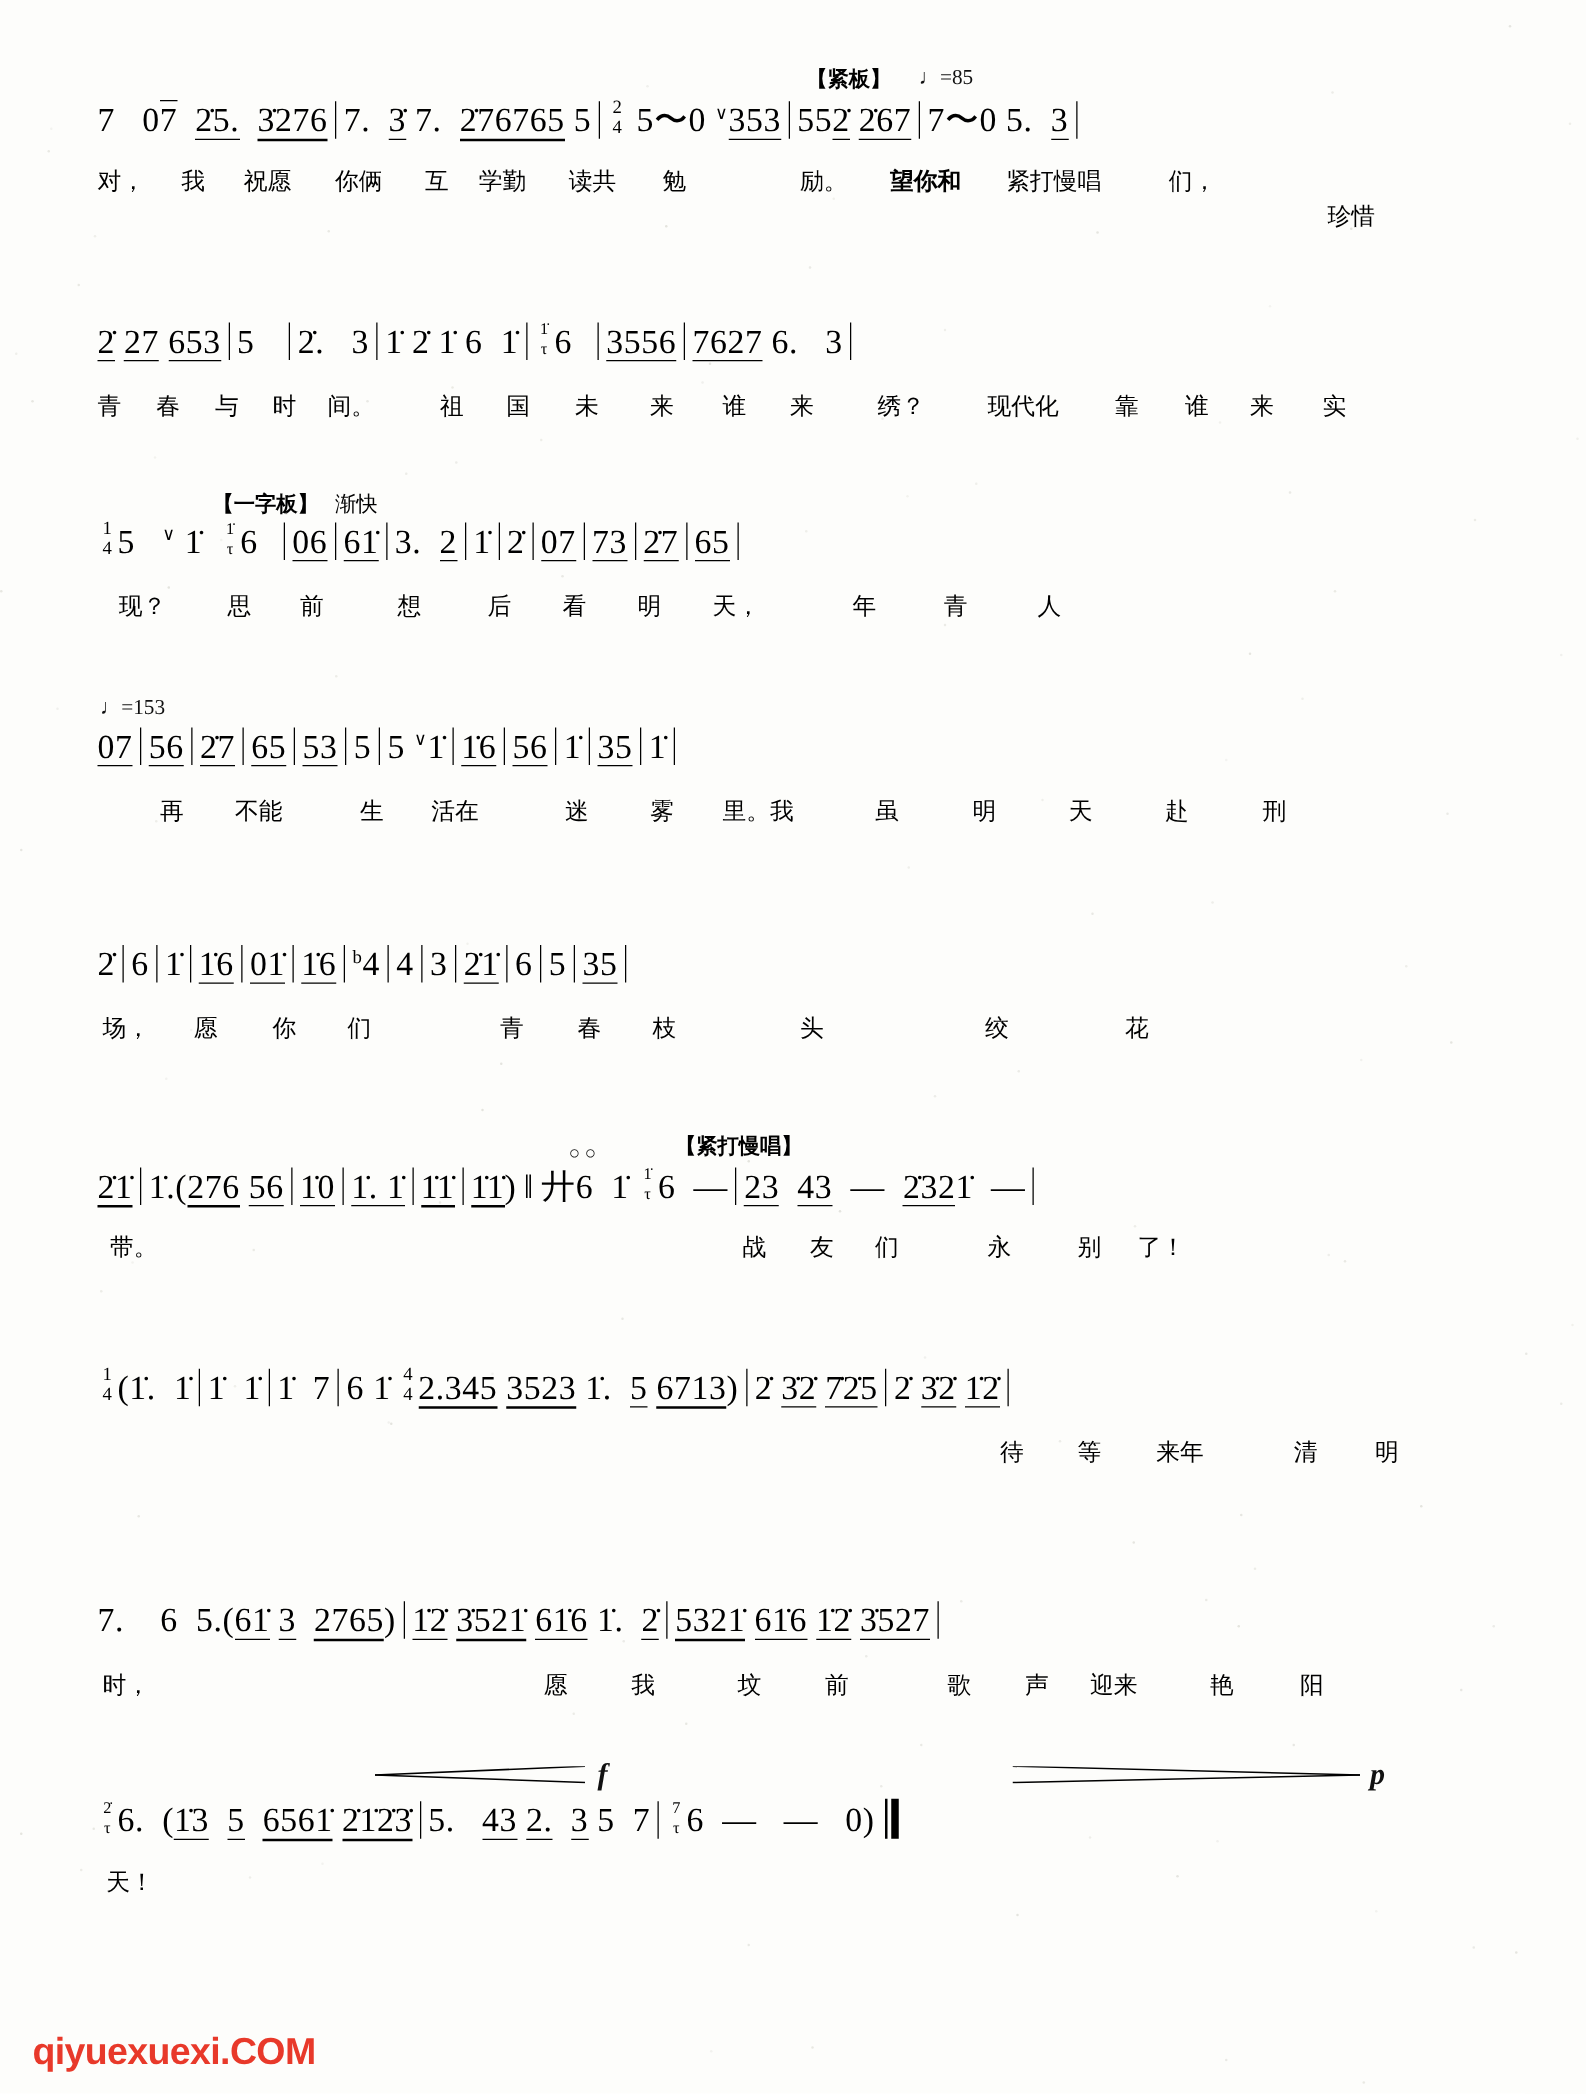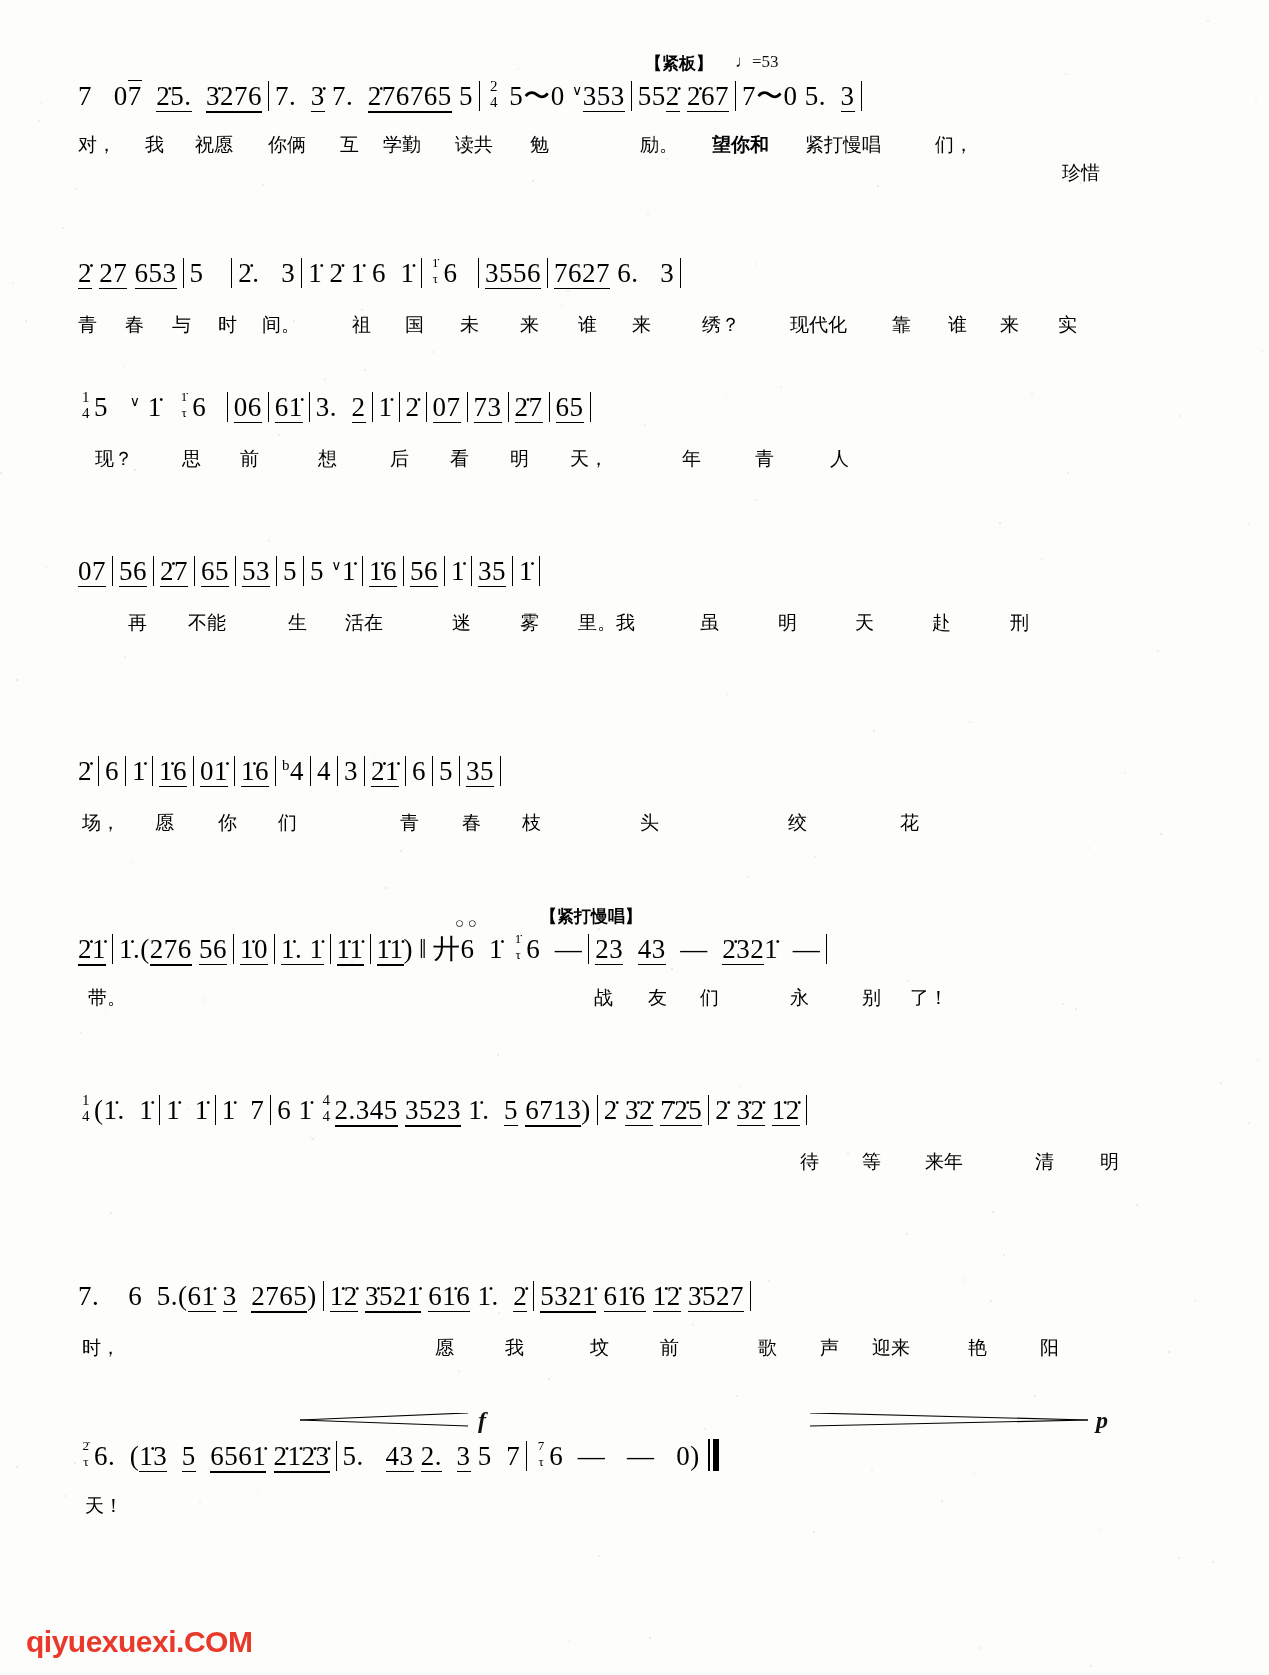--- a/index.html
+++ b/index.html
@@ -142,21 +142,21 @@
   }
 </style>
 </head>
 <body>
 
 <div class="page">
 
   <div class="system" style="top:52px;">
     <div class="marking-row">
       <span class="marking bracketed" style="left:645px;">【紧板】</span>
-      <span class="tempo" style="left:735px;">♩=53</span>
+      <span class="tempo" style="left:735px;">♩=85</span>
     </div>
     <div class="notes">
       <span class="seg">7&nbsp;&nbsp;&nbsp;0<span style="border-top:1px solid #000;">7</span>&nbsp;&nbsp;<span style="border-bottom:1px solid #000;">2̇5.</span>&nbsp;&nbsp;<span style="border-bottom:2px solid #000;">3̇276</span></span><span class="bar"></span><span class="seg">7.&nbsp;&nbsp;<span style="border-bottom:1px solid #000;">3̇</span>&nbsp;7.&nbsp;&nbsp;<span style="border-bottom:2px solid #000;">2̇76765</span>&nbsp;5</span><span class="bar"></span><span class="timesig"><span class="num">2</span><span class="den">4</span></span><span class="seg">&nbsp;5〜0&nbsp;<sup style="font-size:14px;">∨</sup><span style="border-bottom:1px solid #000;">353</span></span><span class="bar"></span><span class="seg">55<span style="border-bottom:1px solid #000;">2̇</span>&nbsp;<span style="border-bottom:1px solid #000;">2̇67</span></span><span class="bar"></span><span class="seg">7〜0&nbsp;5.&nbsp;&nbsp;<span style="border-bottom:1px solid #000;">3</span></span><span class="bar"></span>
     </div>
     <div class="lyrics">
       <span class="lyr" style="left:78px;">对，</span>
       <span class="lyr" style="left:145px;">我</span>
       <span class="lyr" style="left:195px;">祝愿</span>
       <span class="lyr" style="left:268px;">你俩</span>
       <span class="lyr" style="left:340px;">互</span>
@@ -191,39 +191,46 @@
       <span class="lyr" style="left:702px;">绣？</span>
       <span class="lyr" style="left:790px;">现代化</span>
       <span class="lyr" style="left:892px;">靠</span>
       <span class="lyr" style="left:948px;">谁</span>
       <span class="lyr" style="left:1000px;">来</span>
       <span class="lyr" style="left:1058px;">实</span>
     </div>
   </div>
 
   <div class="system" style="top:392px;">
+    <div class="marking-row">
+      <span class="marking bracketed" style="left:170px;">【一字板】</span>
+      <span class="marking" style="left:268px;">渐快</span>
+    </div>
     <div class="notes">
       <span class="timesig"><span class="num">1</span><span class="den">4</span></span><span class="seg">5&nbsp;&nbsp;&nbsp;<sup style="font-size:14px;">∨</sup>&nbsp;1̇&nbsp;&nbsp;</span><span class="timesig"><span class="num" style="font-size:13px;">1̇</span><span class="den" style="font-size:13px;">τ</span></span><span class="seg">6&nbsp;&nbsp;</span><span class="bar"></span><span class="seg"><span style="border-bottom:1px solid #000;">06</span></span><span class="bar"></span><span class="seg"><span style="border-bottom:1px solid #000;">61̇</span></span><span class="bar"></span><span class="seg">3.&nbsp;&nbsp;<span style="border-bottom:1px solid #000;">2</span></span><span class="bar"></span><span class="seg">1̇</span><span class="bar"></span><span class="seg">2̇</span><span class="bar"></span><span class="seg"><span style="border-bottom:1px solid #000;">07</span></span><span class="bar"></span><span class="seg"><span style="border-bottom:1px solid #000;">73</span></span><span class="bar"></span><span class="seg"><span style="border-bottom:1px solid #000;">2̇7</span></span><span class="bar"></span><span class="seg"><span style="border-bottom:1px solid #000;">65</span></span><span class="bar"></span>
     </div>
     <div class="lyrics">
       <span class="lyr" style="left:95px;">现？</span>
       <span class="lyr" style="left:182px;">思</span>
       <span class="lyr" style="left:240px;">前</span>
       <span class="lyr" style="left:318px;">想</span>
       <span class="lyr" style="left:390px;">后</span>
       <span class="lyr" style="left:450px;">看</span>
       <span class="lyr" style="left:510px;">明</span>
       <span class="lyr" style="left:570px;">天，</span>
       <span class="lyr" style="left:682px;">年</span>
       <span class="lyr" style="left:755px;">青</span>
       <span class="lyr" style="left:830px;">人</span>
     </div>
   </div>
 
   <div class="system" style="top:556px;">
+    <div class="marking-row">
+      <span class="tempo" style="left:80px;">♩=153</span>
+    </div>
     <div class="notes">
       <span class="seg"><span style="border-bottom:1px solid #000;">07</span></span><span class="bar"></span><span class="seg"><span style="border-bottom:1px solid #000;">56</span></span><span class="bar"></span><span class="seg"><span style="border-bottom:1px solid #000;">2̇7</span></span><span class="bar"></span><span class="seg"><span style="border-bottom:1px solid #000;">65</span></span><span class="bar"></span><span class="seg"><span style="border-bottom:1px solid #000;">53</span></span><span class="bar"></span><span class="seg">5</span><span class="bar"></span><span class="seg">5&nbsp;<sup style="font-size:14px;">∨</sup>1̇</span><span class="bar"></span><span class="seg"><span style="border-bottom:1px solid #000;">1̇6</span></span><span class="bar"></span><span class="seg"><span style="border-bottom:1px solid #000;">56</span></span><span class="bar"></span><span class="seg">1̇</span><span class="bar"></span><span class="seg"><span style="border-bottom:1px solid #000;">35</span></span><span class="bar"></span><span class="seg">1̇</span><span class="bar"></span>
     </div>
     <div class="lyrics">
       <span class="lyr" style="left:128px;">再</span>
       <span class="lyr" style="left:188px;">不能</span>
       <span class="lyr" style="left:288px;">生</span>
       <span class="lyr" style="left:345px;">活在</span>
       <span class="lyr" style="left:452px;">迷</span>
       <span class="lyr" style="left:520px;">雾</span>

